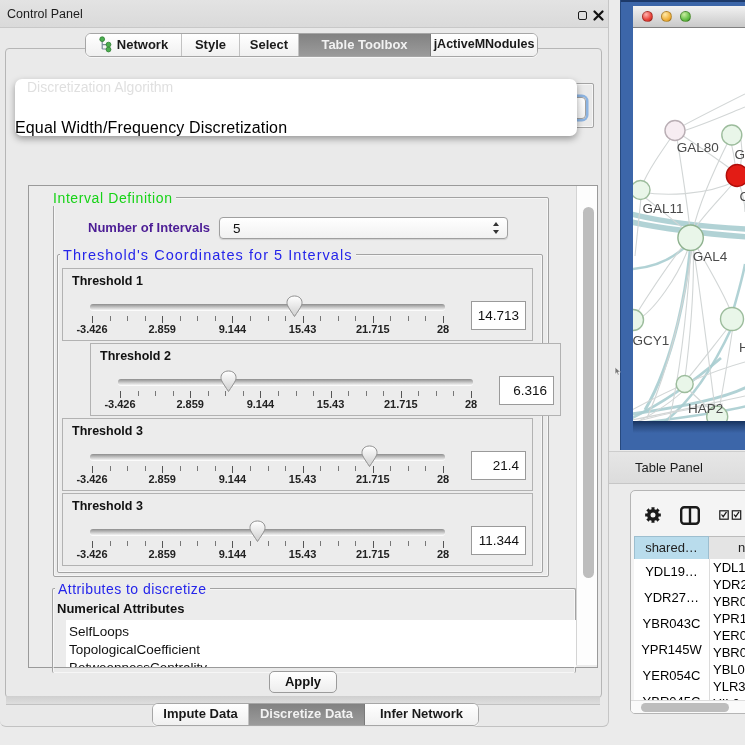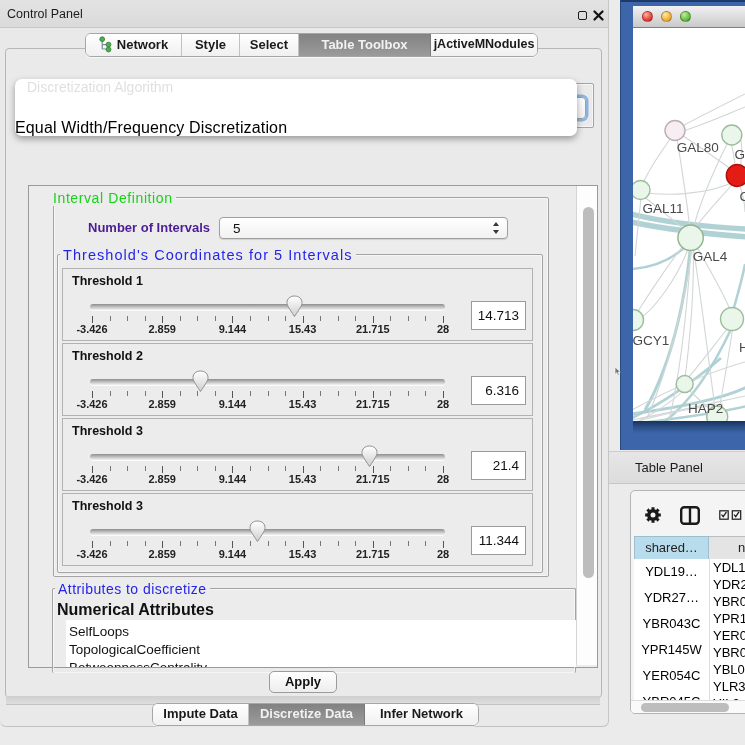--- a/index.html
+++ b/index.html
@@ -122,21 +122,21 @@
         <path d="M8.5 1 C13 1 16 3.8 16 7.6 C16 10.5 14.5 12.5 8.5 21.5 C2.5 12.5 1 10.5 1 7.6 C1 3.8 4 1 8.5 1 Z" fill="url(#g268)" stroke="#8f8f8f" stroke-width="1"></path>
         <defs>
           <linearGradient id="g268" x1="0" y1="0" x2="0" y2="1">
             <stop offset="0" stop-color="#ffffff"></stop>
             <stop offset="1" stop-color="#cfcfcf"></stop>
           </linearGradient>
         </defs>
       </svg>
   <div class="vbox">14.713</div>
 </div>
-<div class="trow abs" style="top:343px;">
+<div class="trow abs" style="top:343px;margin-left:28px;">
   <div class="tl">Threshold 2</div>
   <div class="track"></div>
   <i class="tkM" style="left:29.0px"></i>
       <i class="tk" style="left:46.5px"></i>
       <i class="tk" style="left:64.1px"></i>
       <i class="tk" style="left:81.7px"></i>
       <i class="tkM" style="left:99.2px"></i>
       <i class="tk" style="left:116.8px"></i>
       <i class="tk" style="left:134.3px"></i>
       <i class="tk" style="left:151.8px"></i>
@@ -249,21 +249,21 @@
             <stop offset="1" stop-color="#cfcfcf"></stop>
           </linearGradient>
         </defs>
       </svg>
   <div class="vbox">11.344</div>
 </div>
 
   <div class="grp" style="left:52px;top:588px;width:522px;height:84px;border-bottom:none;">
       <span style="background:#ececec;color:#2525ea;letter-spacing:.45px;">Attributes to discretize</span>
     </div>
-  <div class="abs" style="left:57px;top:601px;font-size:16px;font-weight:700;color:#111;">Numerical Attributes</div>
+  <div class="abs" style="left:57px;top:601px;font-size:13px;font-weight:700;color:#111;">Numerical Attributes</div>
   <div class="abs" style="left:66px;top:620px;width:510px;height:47px;background:#fff;overflow:hidden;">
     <div style="padding:3px 0 0 3px;font-size:13.5px;color:#111;line-height:18px;">SelfLoops<br>TopologicalCoefficient<br>BetweennessCentrality</div>
   </div>
 
   <div class="abs" style="left:269px;top:671px;width:66px;height:20px;background:linear-gradient(#fff,#ededed);border:1px solid #9b9b9b;border-radius:5px;text-align:center;font-size:13px;font-weight:700;color:#111;line-height:19px;">Apply</div>
   <div class="abs" style="left:6px;top:696px;width:594px;height:8px;background:linear-gradient(#cfcfcf,#dedede);border-bottom:1px solid #c2c2c2;"></div>
 
   <div id="bottabs" class="tabbar abs">
     <div class="tab" style="width:95px">Impute Data</div>
     <div class="tab sel" style="width:115px">Discretize Data</div>

